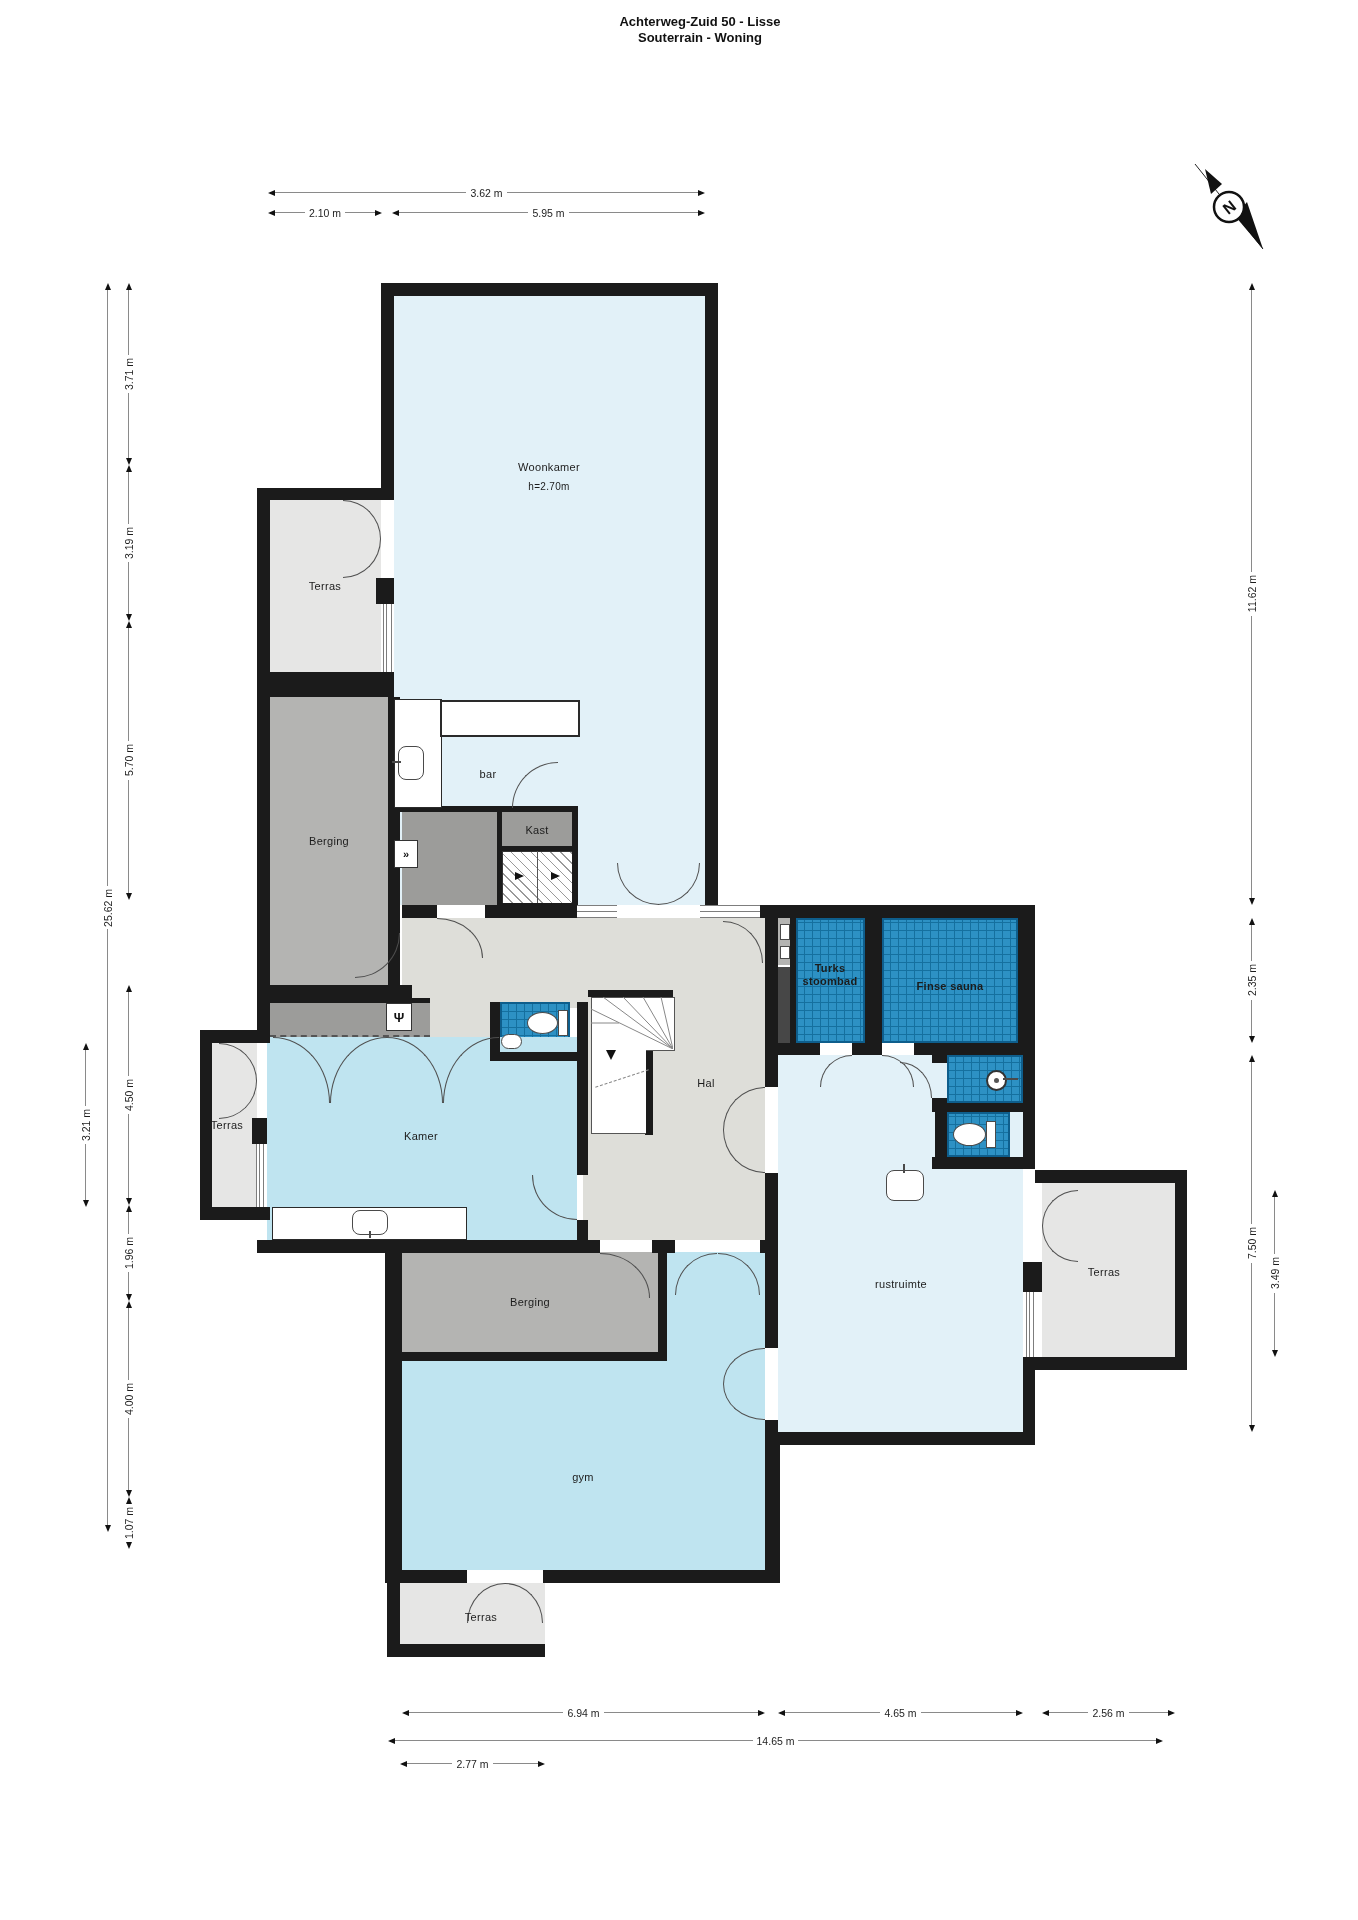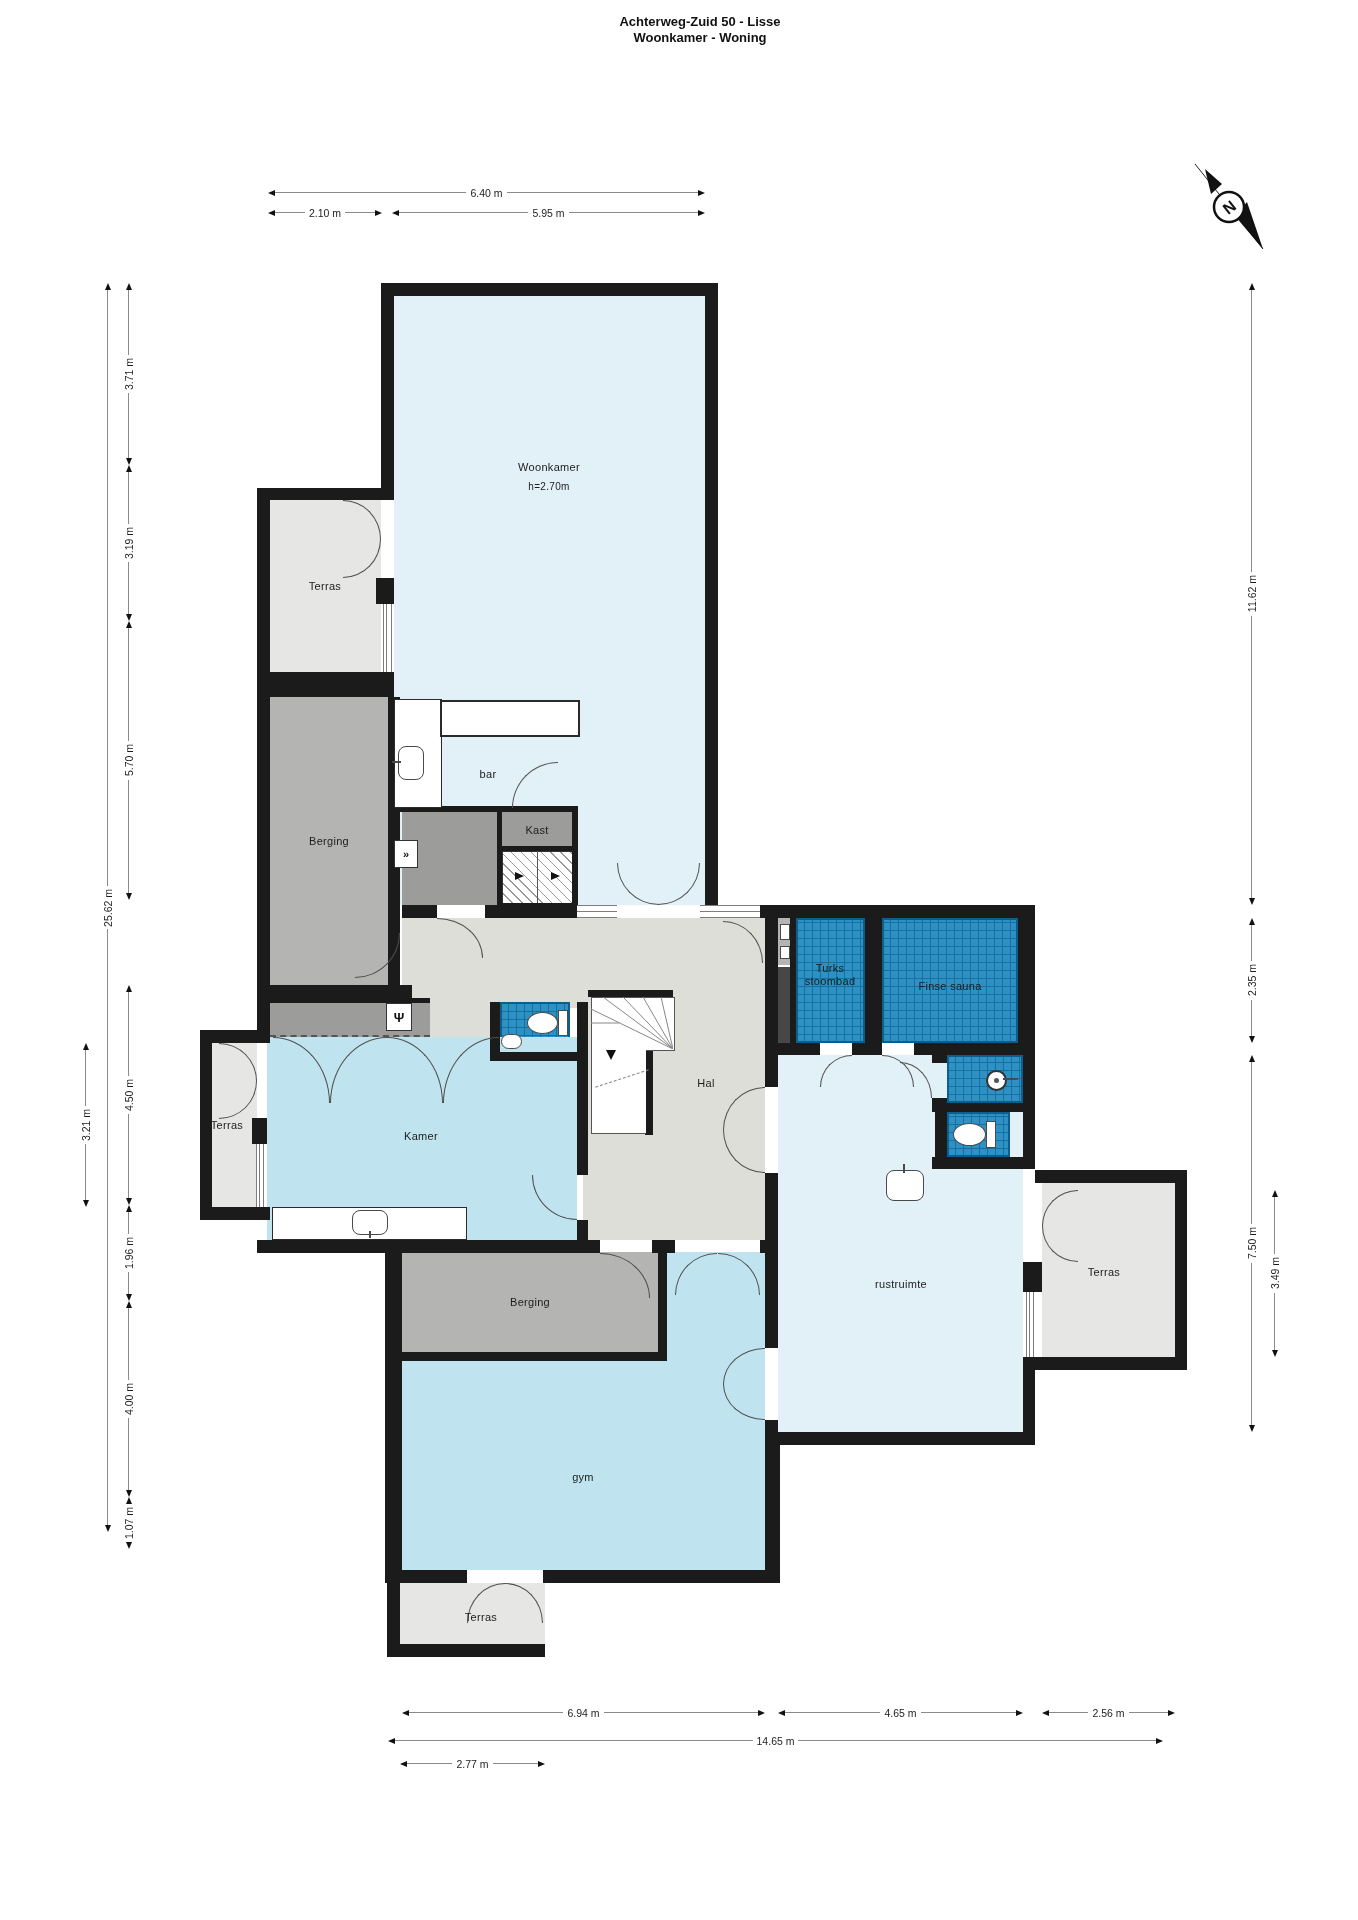--- a/index.html
+++ b/index.html
@@ -17,21 +17,21 @@
   .niche{background:#474747}
   .tile{background-color:#2d91c4;
     background-image:
       repeating-linear-gradient(0deg,#15709f 0 1px,transparent 1px 8px),
       repeating-linear-gradient(90deg,#15709f 0 1px,transparent 1px 8px);
     box-shadow:inset 0 0 0 2px #0e5e8c}
   .hatch{background:#fff;background-image:repeating-linear-gradient(45deg,#9a9a9a 0 1px,transparent 1px 7px);border:1px solid #333}
   .rlabel{position:absolute;font-size:11px;color:#1c1c1c;white-space:nowrap;
     transform:translate(-50%,-50%);text-align:center;letter-spacing:.3px}
   .rlabel.small{font-size:10px}
-  .rlabel.bold{font-weight:normal}
+  .rlabel.bold{font-weight:bold}
   .arc{position:absolute;border:0 solid #4f4f4f;box-sizing:border-box}
   .win{position:absolute;background:#fff;box-sizing:border-box}
   .win.h{border-top:1px solid #7d7d7d;border-bottom:1px solid #7d7d7d}
   .win.h:after{content:"";display:block;height:1px;background:#7d7d7d;margin-top:5px}
   .win.v{border-left:1px solid #7d7d7d;border-right:1px solid #7d7d7d}
   .win.v:after{content:"";display:block;width:1px;height:100%;background:#7d7d7d;margin-left:2px}
   .fx{position:absolute;background:#fff;border:1px solid #4a4a4a;box-sizing:border-box}
   .rnd{border-radius:8px}
   .tap{position:absolute;background:#4a4a4a}
   .shead{position:absolute;border:2px solid #333;border-radius:50%;background:#fff}
@@ -56,21 +56,21 @@
   #footer{position:absolute;left:329px;top:1843px;width:700px;text-align:center;
     font-size:10px;color:#222;line-height:13.5px}
 </style>
 </head>
 <body>
 
 <div id="canvas">
 
   <div id="title">
     <div>Achterweg-Zuid 50 - Lisse</div>
-    <div>Woonkamer - Woning</div>
+    <div>Souterrain - Woning</div>
   </div>
 
   <svg style="position:absolute;left:1183px;top:152px" width="92" height="102" viewBox="0 0 92 102">
     <line x1="12" y1="12" x2="80" y2="97" stroke="#222" stroke-width="1"></line>
     <polygon points="22,17 39,32 28,42" fill="#111"></polygon>
     <polygon points="52,64 80,97 64,50" fill="#111"></polygon>
     <circle cx="46" cy="55" r="15" fill="#fff" stroke="#111" stroke-width="2.5"></circle>
     <text x="46" y="61" font-size="16" font-weight="bold" fill="#111" text-anchor="middle" transform="rotate(-38 46 55)">N</text>
   </svg>
 
@@ -270,21 +270,21 @@
   <div class="rlabel bold" style="left:950px;top:986px">Finse sauna</div>
   <div class="rlabel" style="left:901px;top:1284px">rustruimte</div>
   <div class="rlabel" style="left:1104px;top:1272px">Terras</div>
   <div class="rlabel" style="left:530px;top:1302px">Berging</div>
   <div class="rlabel" style="left:583px;top:1477px">gym</div>
   <div class="rlabel" style="left:481px;top:1617px">Terras</div>
 
   <div class="dim h" style="left:268px;top:186px;width:437px">
       <i class="ah w"></i>
       <i class="ln"></i>
-      <span class="lab">6.40 m</span>
+      <span class="lab">3.62 m</span>
       <i class="ln"></i>
       <i class="ah e"></i>
     </div>
   <div class="dim h" style="left:268px;top:206px;width:114px">
       <i class="ah w"></i>
       <i class="ln"></i>
       <span class="lab">2.10 m</span>
       <i class="ln"></i>
       <i class="ah e"></i>
     </div>

